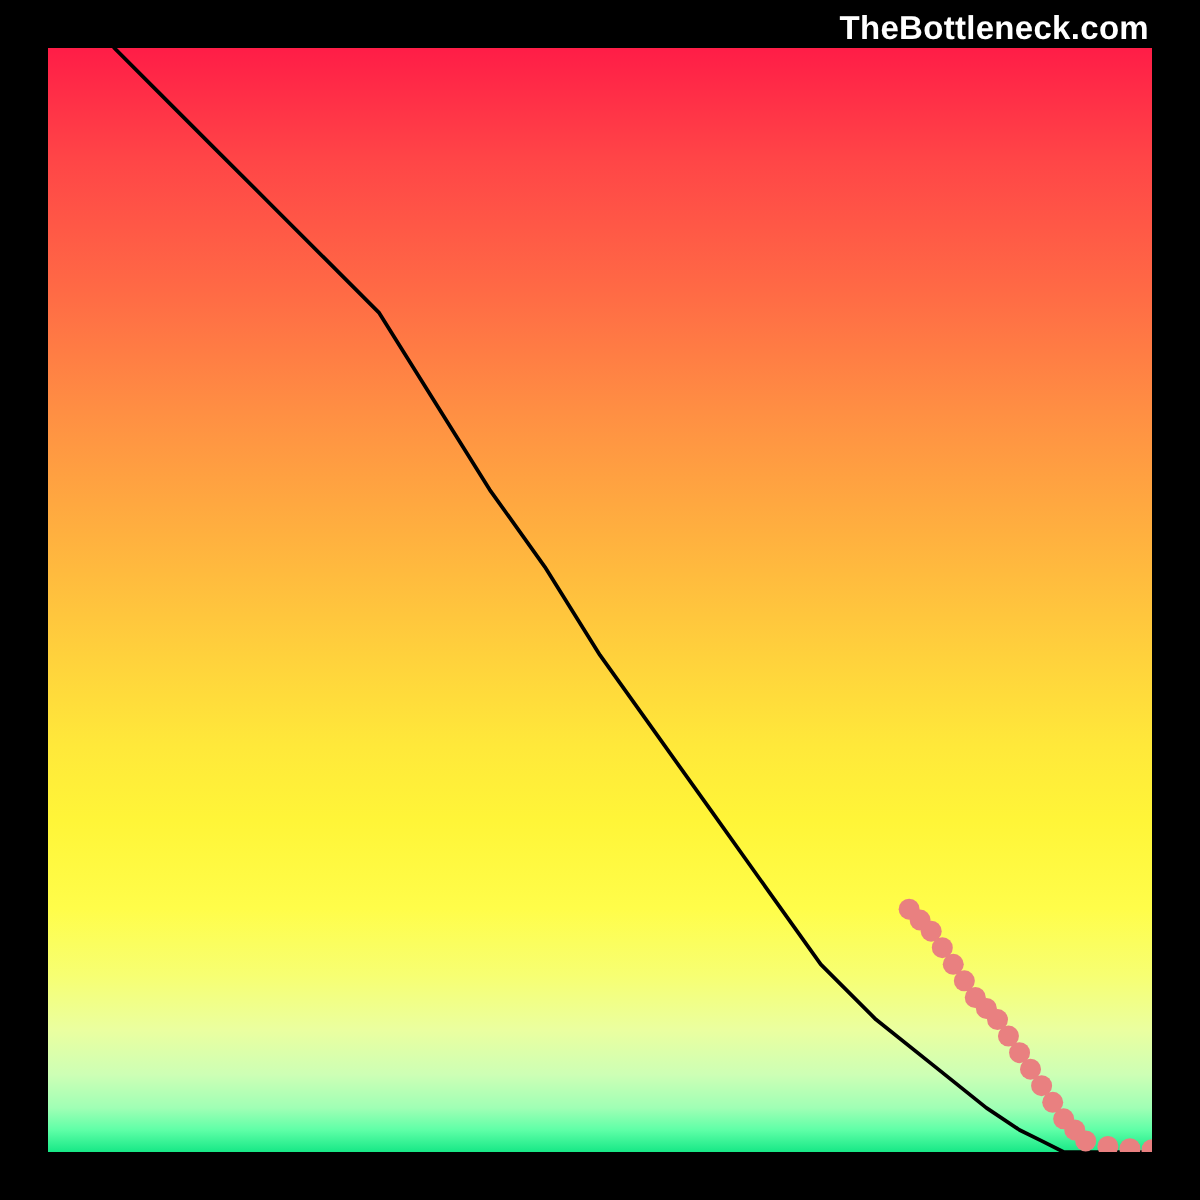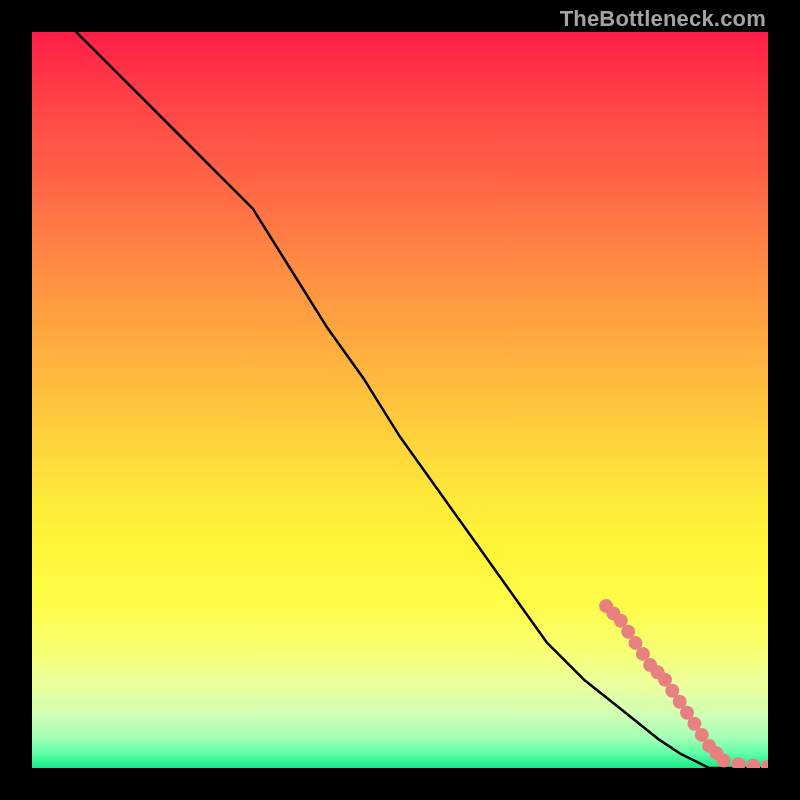--- a/index.html
+++ b/index.html
@@ -41,21 +41,21 @@
       #cdffb5 93%,
       #a0ffb5 96%,
       #5fffa7 98%,
       #17e886 100%
     );
   }
   .watermark {
     position: absolute;
     top: 6px;
     right: 34px;
-    color: #a3a3a3;
+    color: #ffffff;
     font-size: 22px;
     font-weight: 600;
     letter-spacing: 0.2px;
   }
   svg.overlay {
     position: absolute;
     left: 32px;
     top: 32px;
     width: 736px;
     height: 736px;

